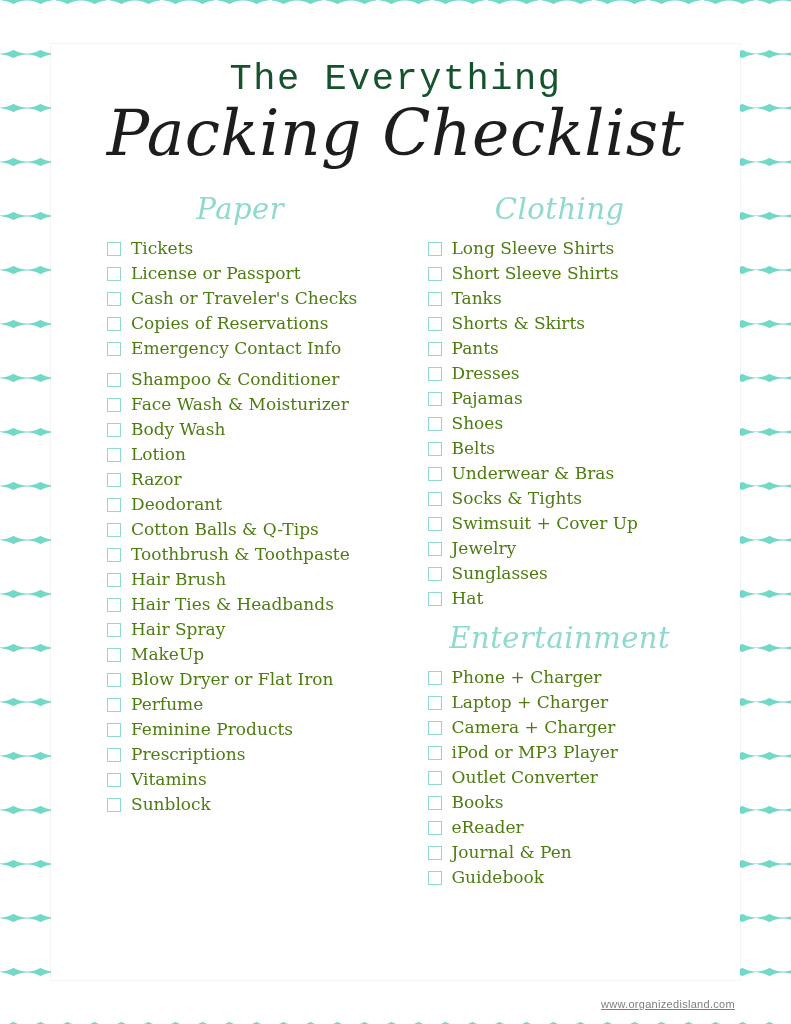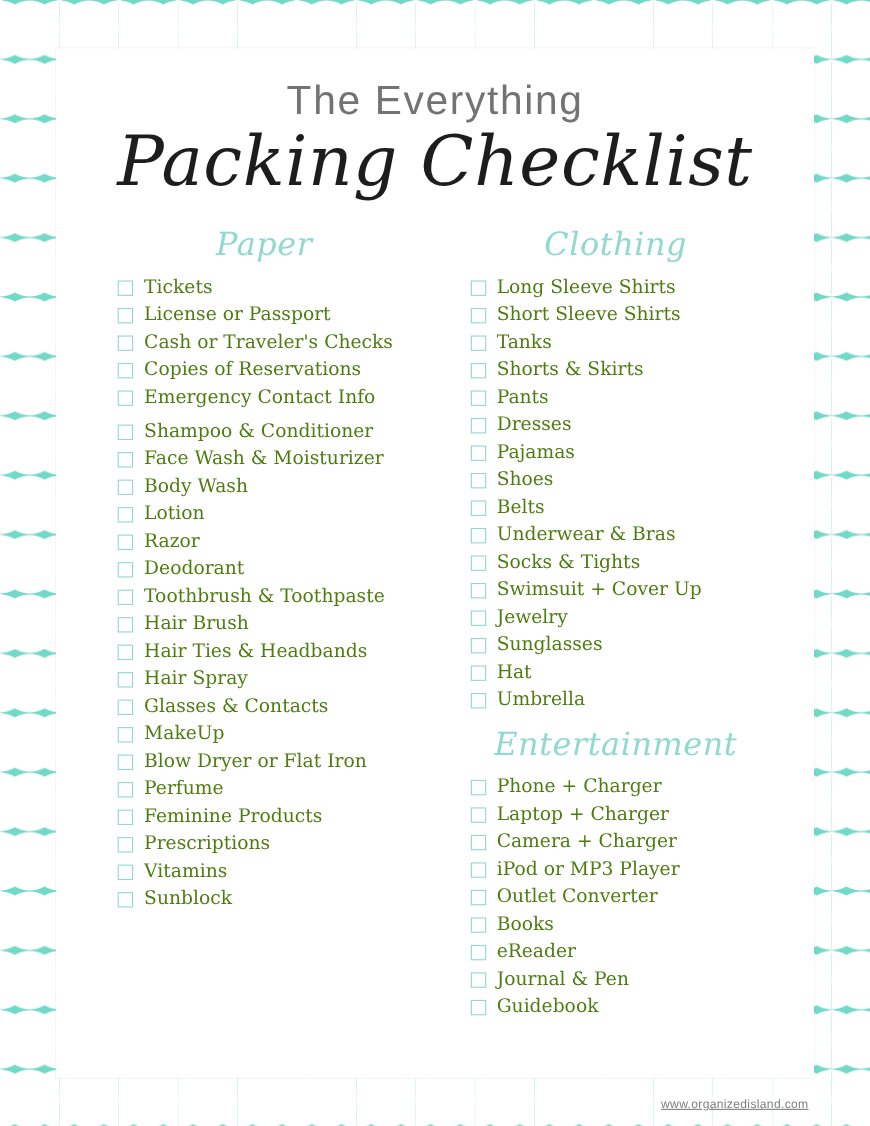--- a/index.html
+++ b/index.html
@@ -47,25 +47,25 @@
     width: 689px;
     height: 936px;
     background: #ffffff;
     box-shadow: 0 0 0 1px rgba(0,0,0,0.04);
     padding: 14px 34px 10px 34px;
   }
 
   
   #title-block { text-align: center; }
   .title-line1 {
-    font-family: Liberation Sans, sans-serif;
+    font-family: Liberation Mono, monospace;
     font-size: 37px;
     letter-spacing: 1.5px;
-    color: #737373;
-    margin-top: 14px;
+    color: #14532d;
+    margin-top: 1px;
     line-height: 1.1;
   }
   .title-line2 {
     font-family: "DejaVu Serif", serif;
     font-style: italic;
     font-size: 63px;
     color: #1d1d1d;
     line-height: 1.15;
     margin-top: -2px;
     letter-spacing: 0.5px;
@@ -189,37 +189,37 @@
             <li>
               <span class="checkbox"></span>
               <span class="item-label">Razor</span>
             </li>
             <li>
               <span class="checkbox"></span>
               <span class="item-label">Deodorant</span>
             </li>
             <li>
               <span class="checkbox"></span>
+              <span class="item-label">Cotton Balls &amp; Q-Tips</span>
+            </li>
+            <li>
+              <span class="checkbox"></span>
               <span class="item-label">Toothbrush &amp; Toothpaste</span>
             </li>
             <li>
               <span class="checkbox"></span>
               <span class="item-label">Hair Brush</span>
             </li>
             <li>
               <span class="checkbox"></span>
               <span class="item-label">Hair Ties &amp; Headbands</span>
             </li>
             <li>
               <span class="checkbox"></span>
               <span class="item-label">Hair Spray</span>
-            </li>
-            <li>
-              <span class="checkbox"></span>
-              <span class="item-label">Glasses &amp; Contacts</span>
             </li>
             <li>
               <span class="checkbox"></span>
               <span class="item-label">MakeUp</span>
             </li>
             <li>
               <span class="checkbox"></span>
               <span class="item-label">Blow Dryer or Flat Iron</span>
             </li>
             <li>
@@ -302,24 +302,20 @@
               <span class="item-label">Jewelry</span>
             </li>
             <li>
               <span class="checkbox"></span>
               <span class="item-label">Sunglasses</span>
             </li>
             <li>
               <span class="checkbox"></span>
               <span class="item-label">Hat</span>
             </li>
-            <li>
-              <span class="checkbox"></span>
-              <span class="item-label">Umbrella</span>
-            </li>
           </ul>
         </div>
         <div class="section">
           <div class="section-title">Entertainment</div>
           <ul class="items">
             <li>
               <span class="checkbox"></span>
               <span class="item-label">Phone + Charger</span>
             </li>
             <li>

